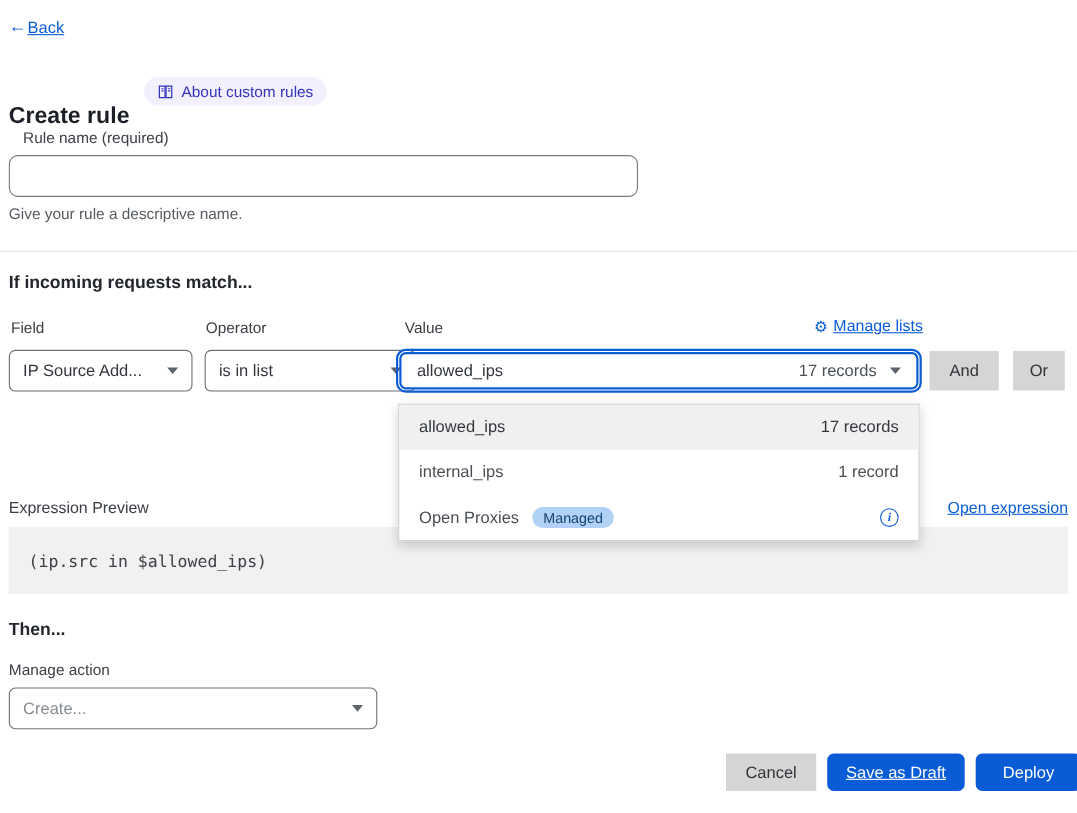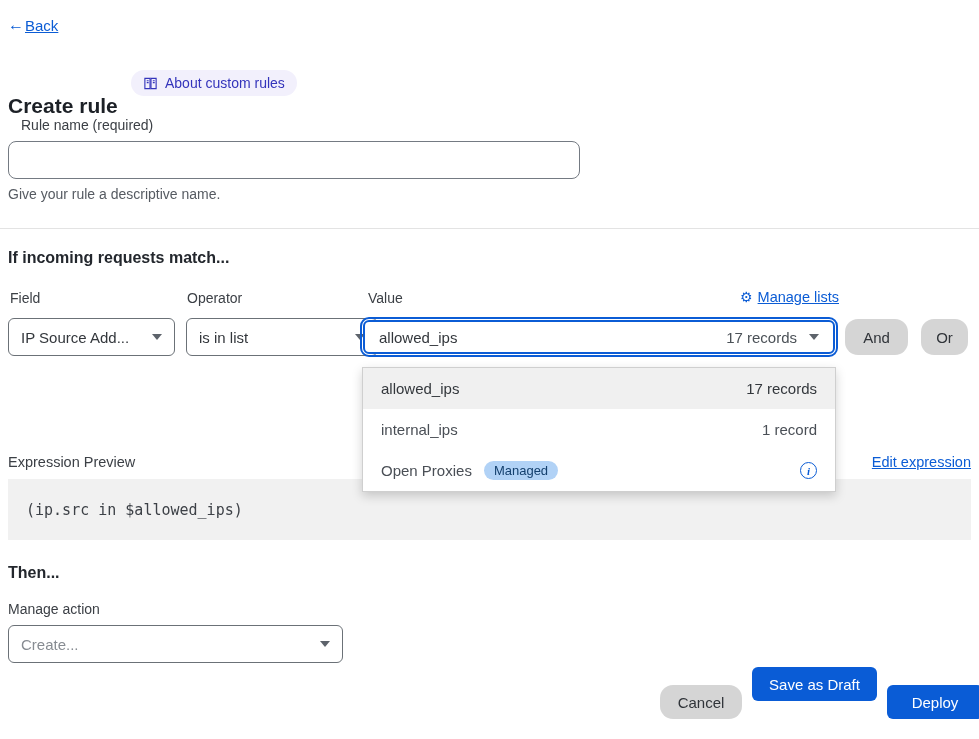--- a/index.html
+++ b/index.html
@@ -58,21 +58,21 @@
   .value-select {
     left: 363px; top: 320px; width: 472px; height: 34px;
     background: #fff; border: 2px solid #0b5cd5; border-radius: 6px;
     outline: 2px solid #0b5cd5; outline-offset: 1px;
     display: flex; align-items: center; justify-content: space-between;
     padding: 0 14px; font-size: 15px; color: #33373c; cursor: pointer;
   }
   .value-select .right { display: flex; align-items: center; gap: 12px; color: #4b5157; }
 
   .gray-btn {
-    background: #d5d5d5; border: none; border-radius: 13px;
+    background: #d5d5d5; border: none; border-radius: 0;
     color: #303439; font-size: 15px; font-family: "Liberation Sans", sans-serif;
     display: flex; align-items: center; justify-content: center; cursor: pointer;
   }
   .blue-btn {
     background: #0a5cd6; border: none; border-radius: 6px;
     color: #ffffff; font-size: 15px; font-family: "Liberation Sans", sans-serif;
     display: flex; align-items: center; justify-content: center; cursor: pointer;
   }
 
   .manage-lists { top: 289px; left: 729px; width: 110px; font-size: 14.5px;
@@ -178,27 +178,27 @@
   <div class="list-row">
     <span class="left">
       <span>Open Proxies</span>
       <span class="managed-badge">Managed</span>
     </span>
     <span class="info-icon">i</span>
   </div>
 </div>
 
 <div class="abs field-label" style="left:8px; top:454px; font-size:14.5px;">Expression Preview</div>
-<a class="abs link edit-expression">Edit expression</a>
+<a class="abs link edit-expression">Open expression</a>
 <div class="abs expr-box">
   <code>(ip.src in $allowed_ips)</code>
 </div>
 
 <div class="abs section-heading" style="left:8px; top:564px;">Then...</div>
 <div class="abs field-label" style="left:8px; top:601px;">Manage action</div>
 <div class="abs select-box" style="left:8px; top:625px; width:335px; height:38px;">
   <span class="placeholder">Create...</span>
   <span class="chev"></span>
 </div>
 
 <button class="abs gray-btn" style="left:660px; top:685px; width:82px; height:34px;">Cancel</button>
-<button class="abs blue-btn" style="left:752px; top:667px; width:125px; height:34px;">Save as Draft</button>
+<button class="abs blue-btn" style="left:752px; top:685px; width:125px; height:34px;text-decoration:underline;">Save as Draft</button>
 <button class="abs blue-btn" style="left:887px; top:685px; width:96px; height:34px;">Deploy</button>
 
 </body></html>

